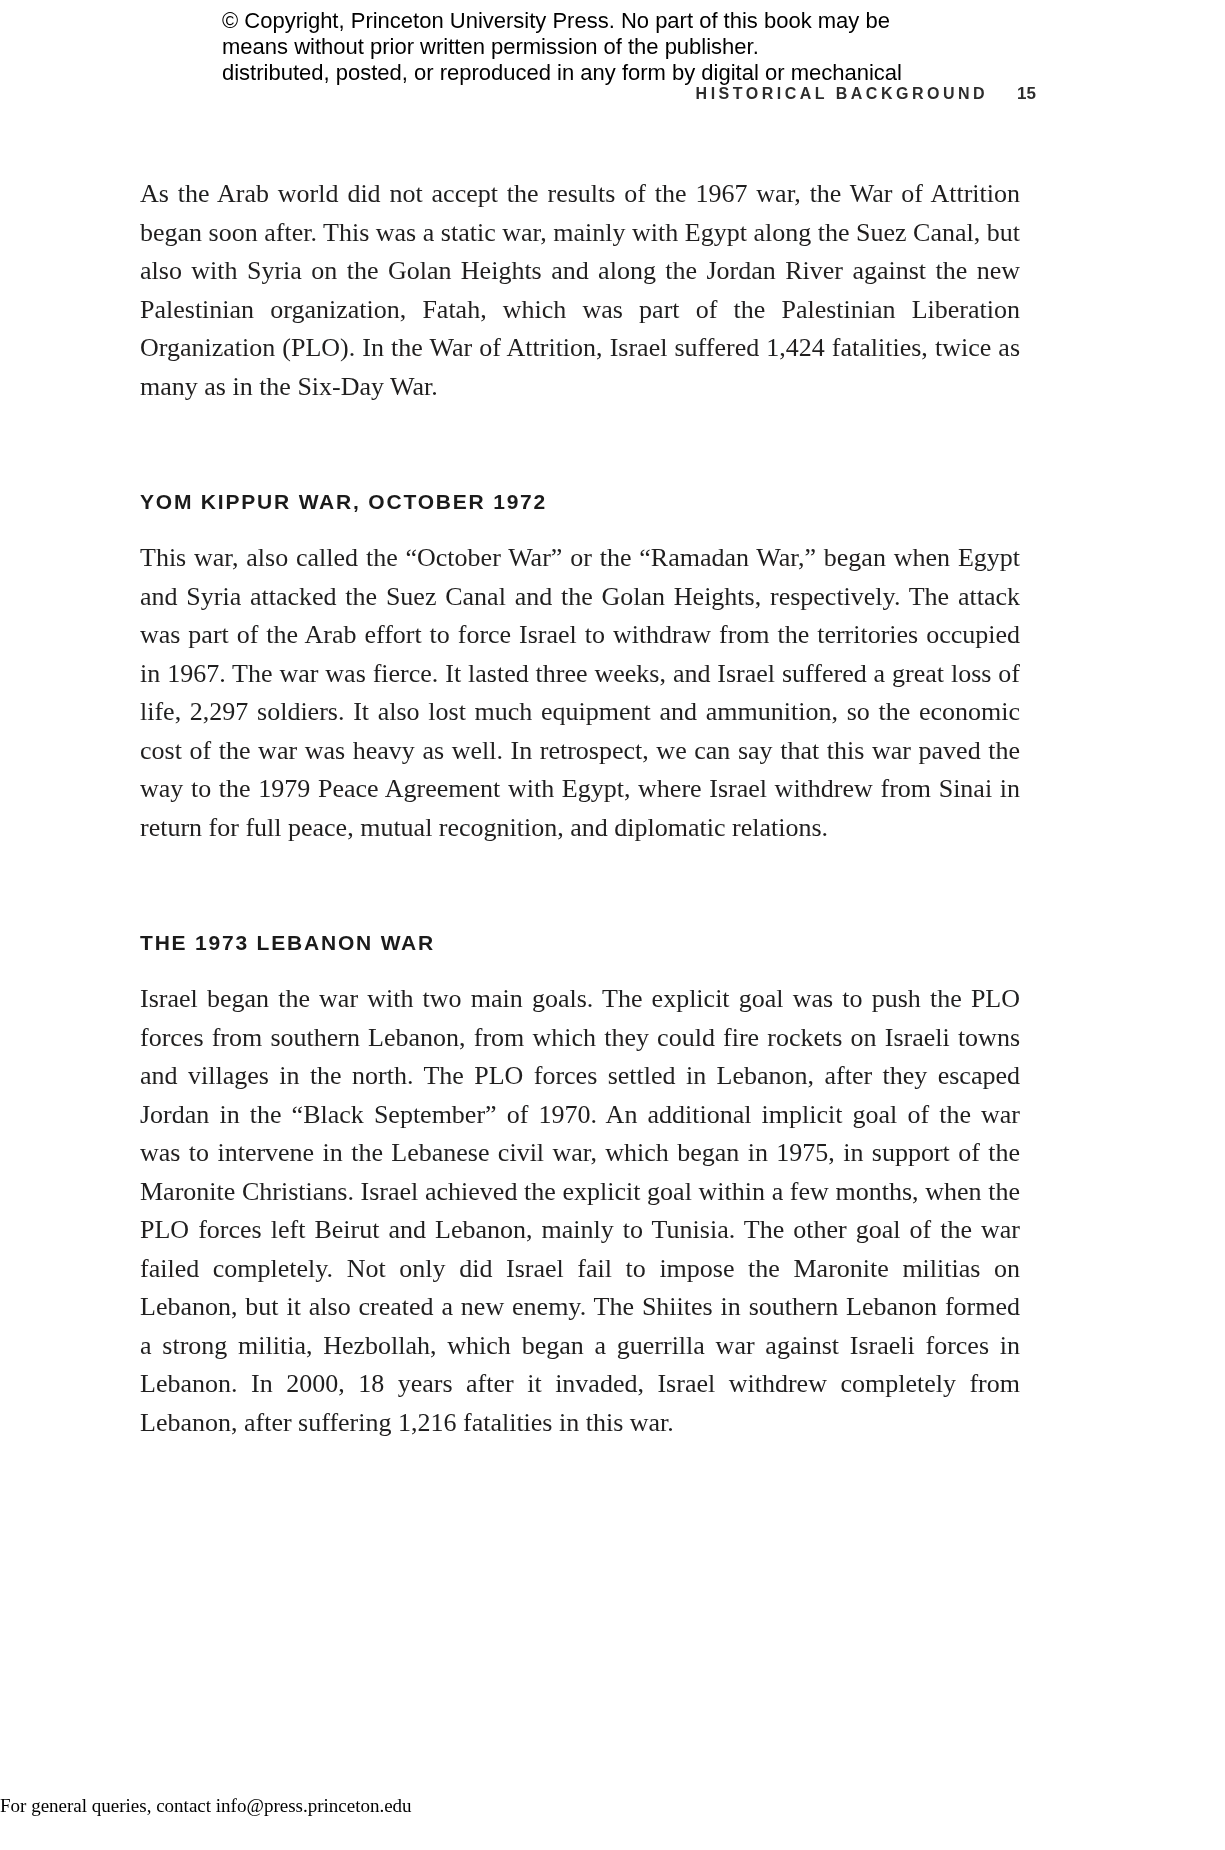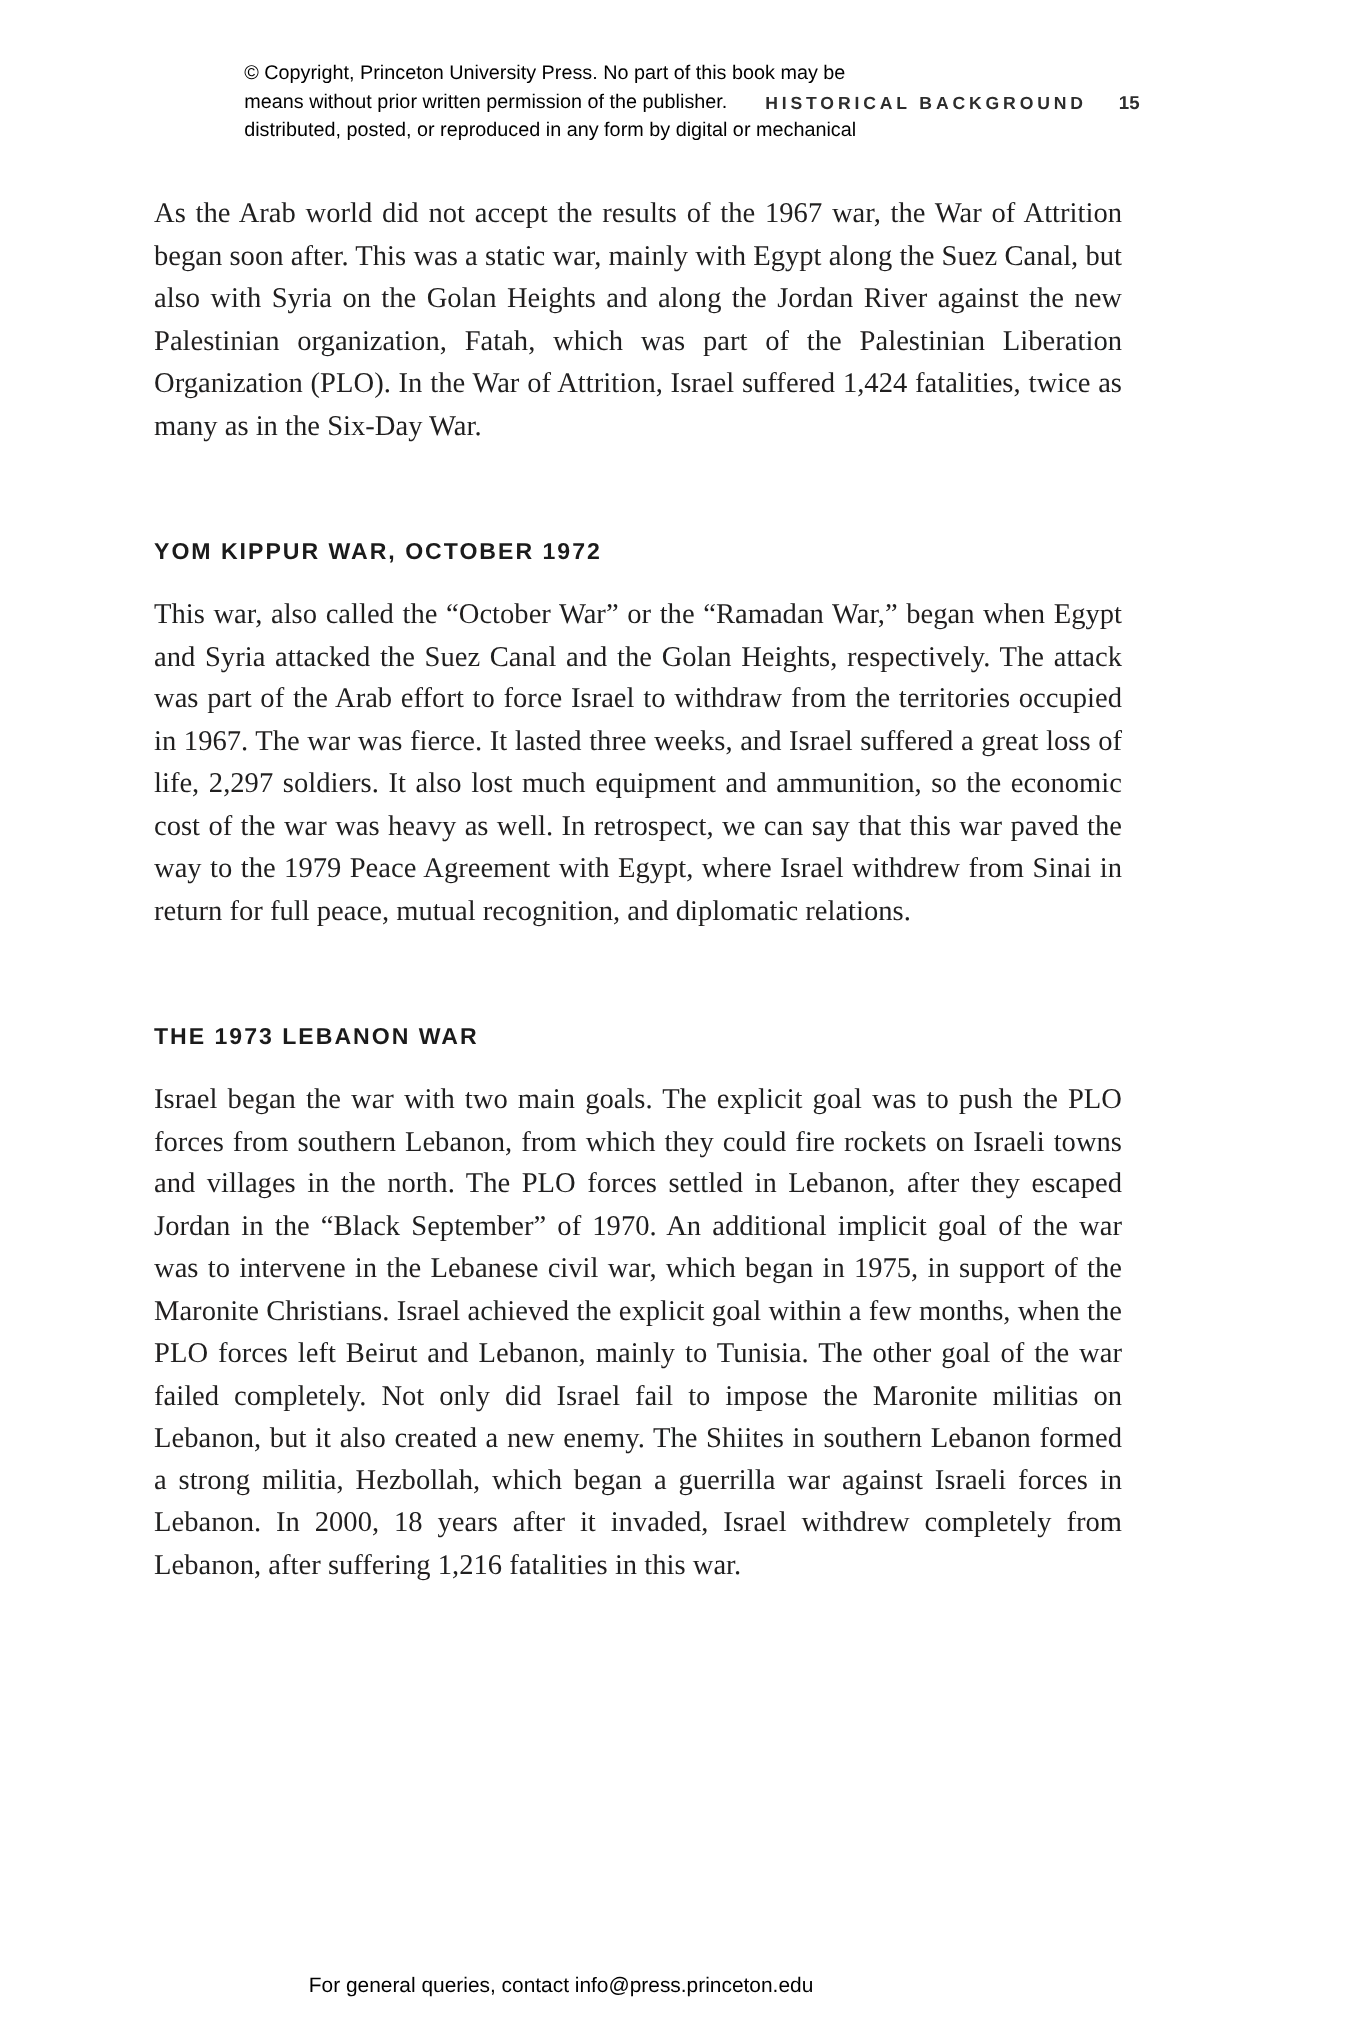--- a/index.html
+++ b/index.html
@@ -11,24 +11,23 @@
     font-family: "Liberation Sans", sans-serif;
     color: #1a1a1a;
     overflow: hidden;
   }
 
   .copyright {
     position: absolute;
     left: 222px;
     top: 8px;
     font-family: "Liberation Sans", sans-serif;
-    font-size: 18px;
+    font-size: 22px;
     line-height: 26px;
     color: #000000;
-    margin-top: 45px;
   }
 
   .running-head-row {
     position: absolute;
     top: 84px;
     left: 140px;
     width: 896px;
     text-align: right;
     white-space: nowrap;
   }
@@ -72,22 +71,22 @@
     line-height: 38.5px;
     text-align: justify;
     color: #201f1f;
   }
 
   .footer {
     position: absolute;
     top: 1795px;
     left: 0;
     width: 1020px;
-    text-align: center;
-    font-family: Liberation Sans, sans-serif;
+    text-align: left;
+    font-family: Liberation Serif, serif;
     font-size: 19px;
     color: #000000;
   }
 </style>
 </head>
 <body>
 
 <div class="copyright">
   <div>© Copyright, Princeton University Press. No part of this book may be</div>
   <div>means without prior written permission of the publisher.</div>

